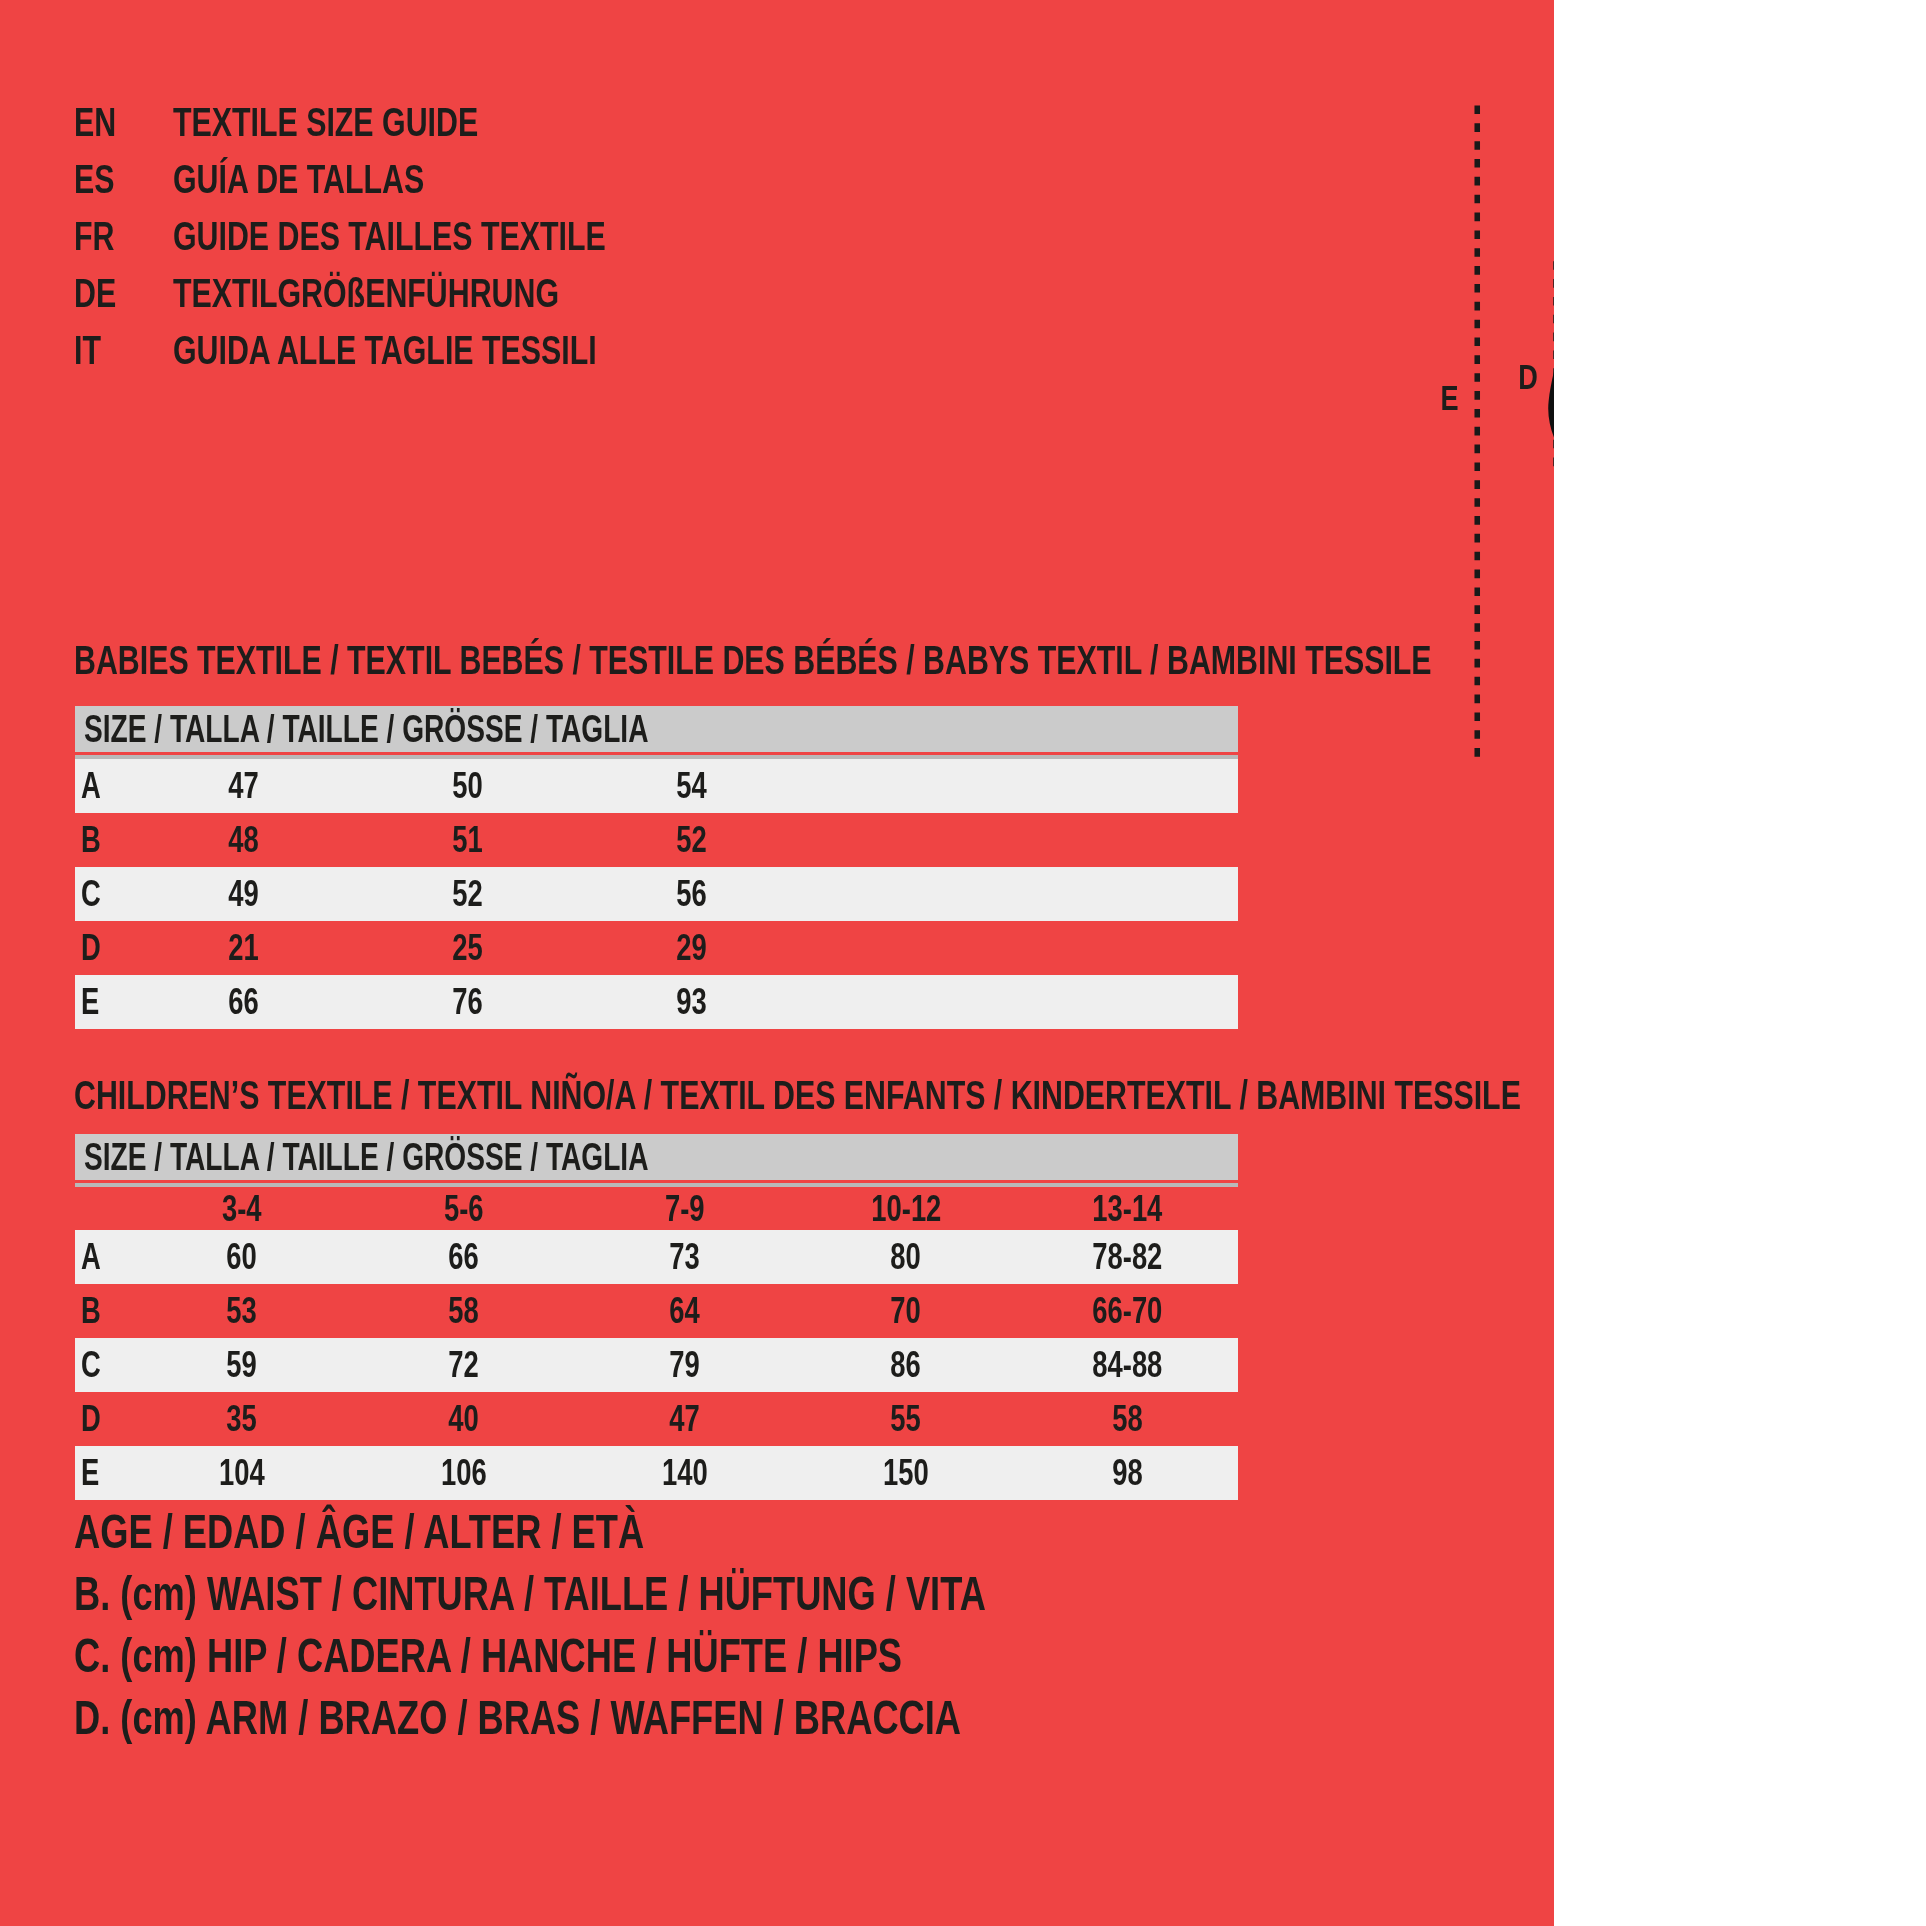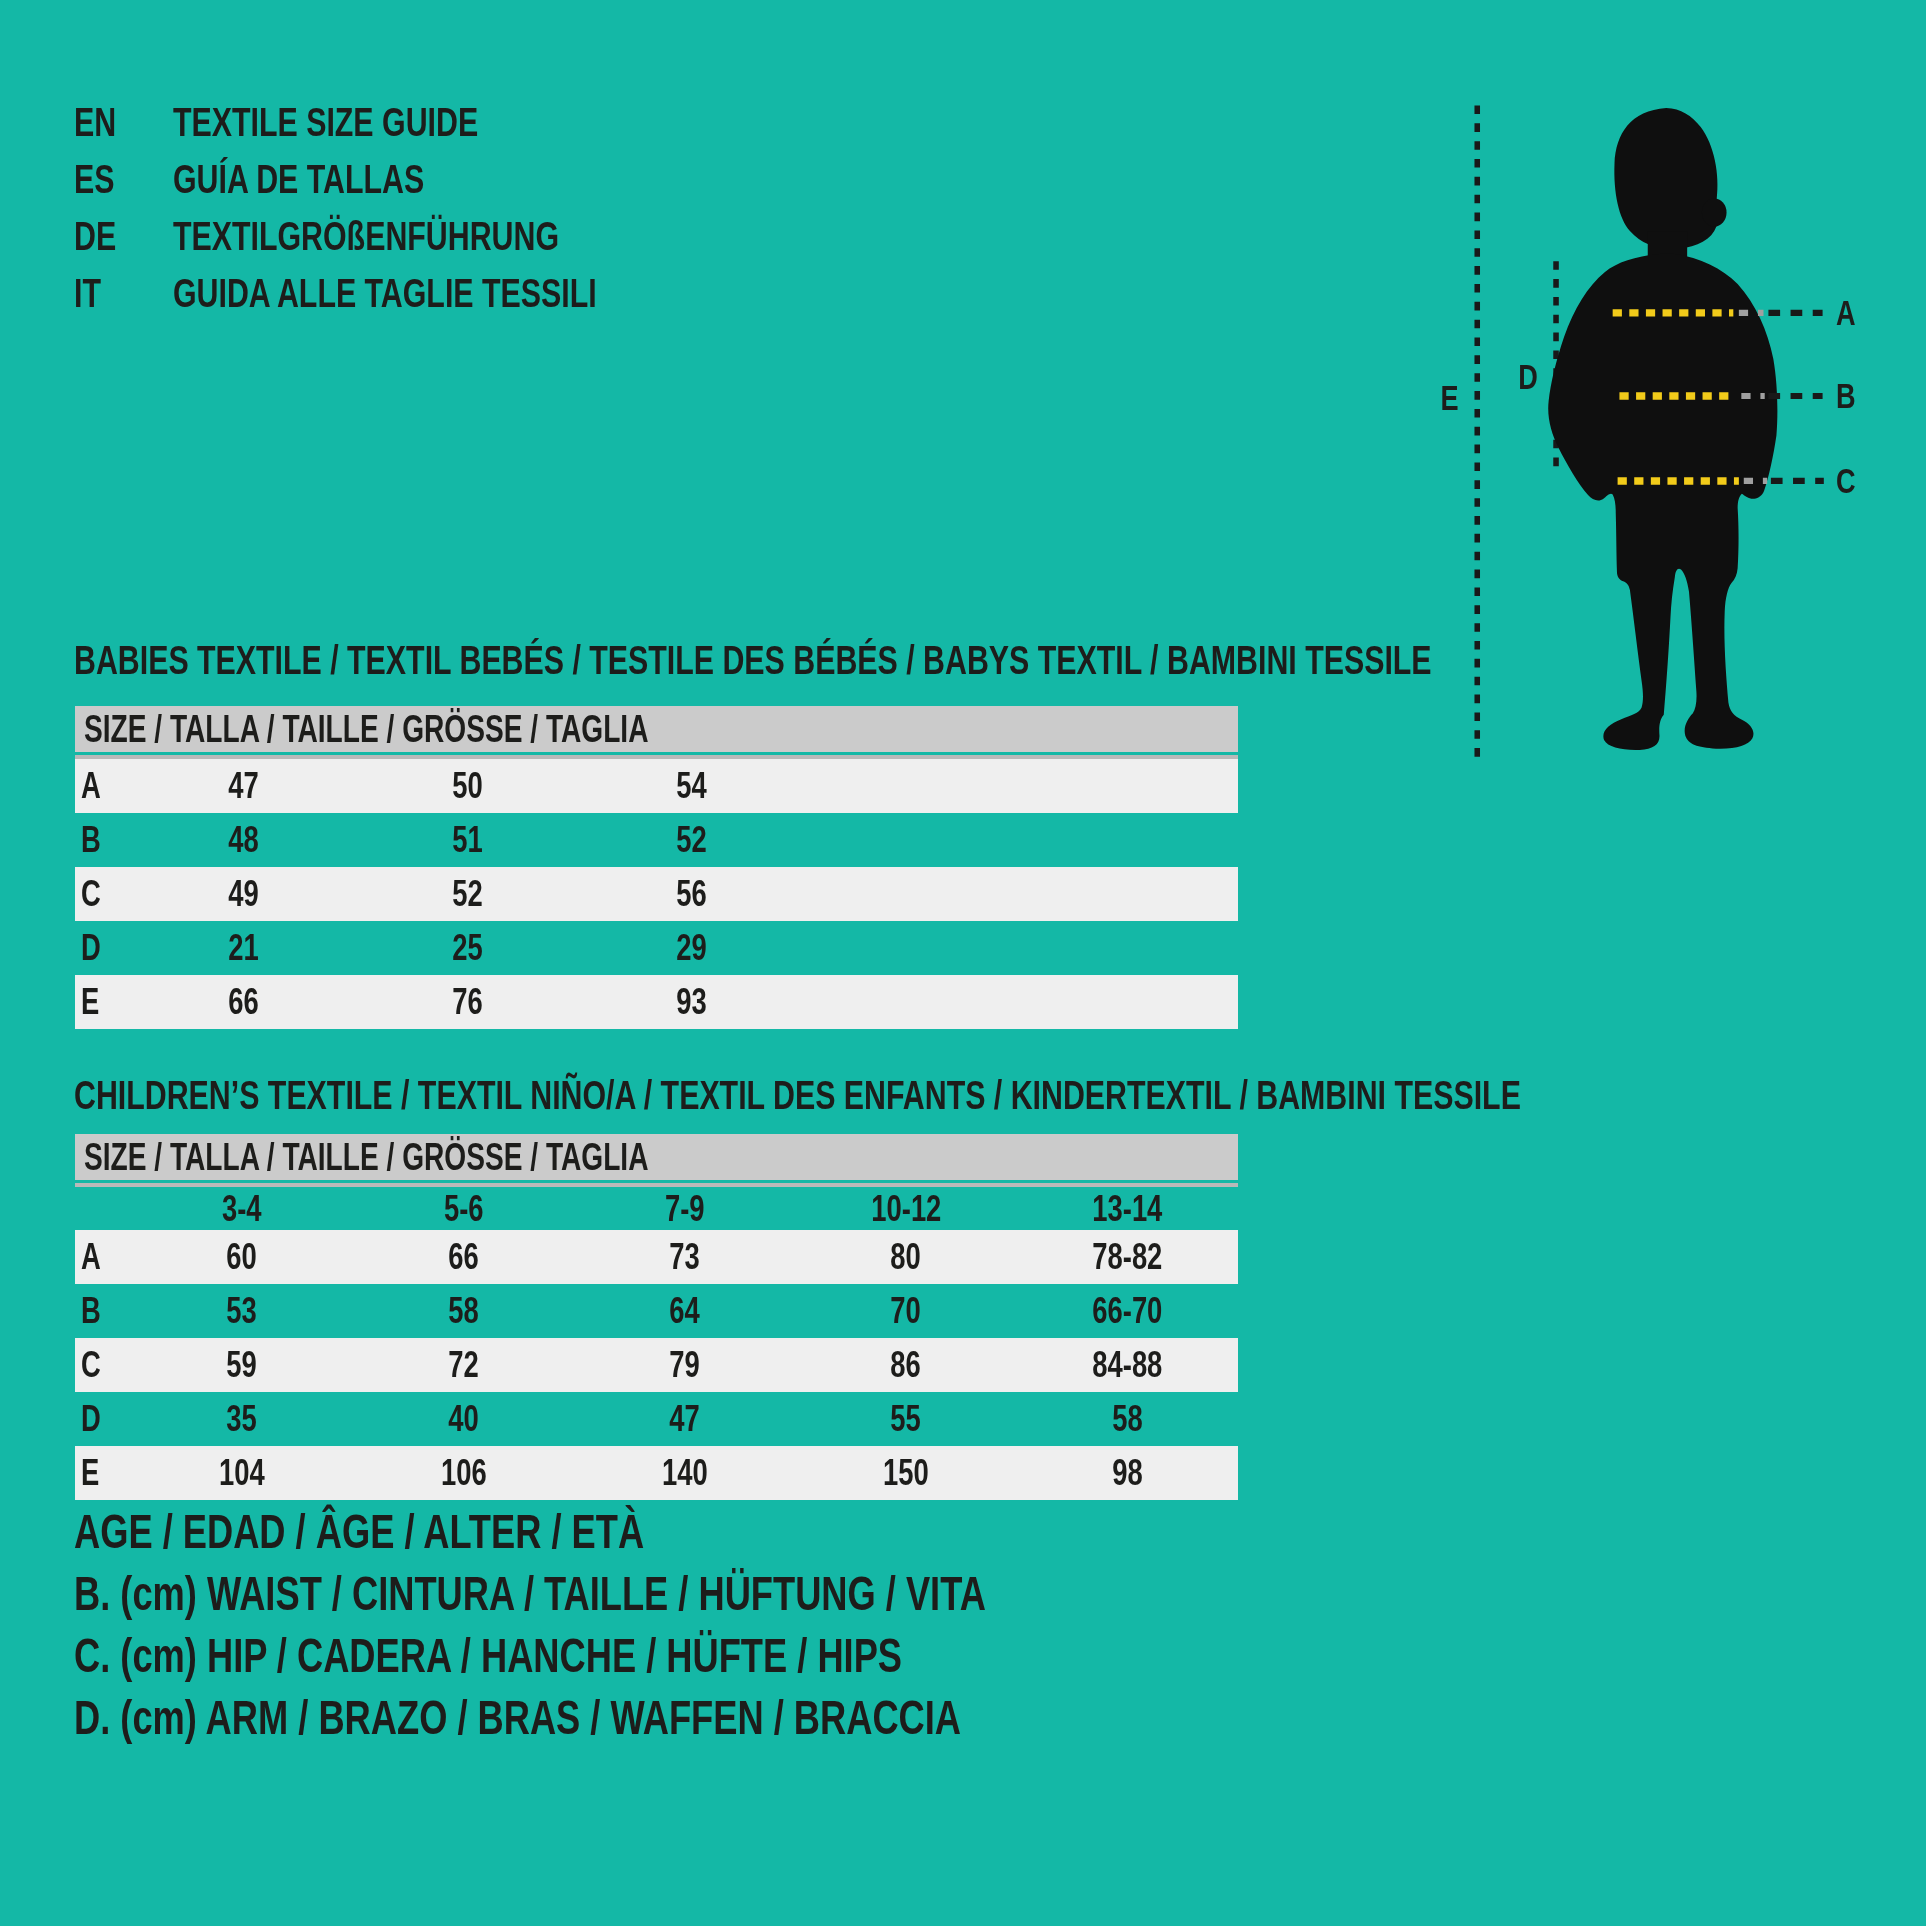--- a/index.html
+++ b/index.html
@@ -1,17 +1,17 @@
 <!DOCTYPE html>
 <html style="font-size:10px"><head>
 <meta charset="utf-8">
 <style>
   html,body{margin:0;padding:0;background:#fff;}
   .canvas{
-    position:relative;width:1926px;height:1926px;background:#14b8a6;overflow:hidden;
+    position:relative;width:1554px;height:1926px;background:#ef4444;overflow:hidden;
     font-family:"Liberation Sans",sans-serif;color:#1d1d1b;
   }
   .cond{display:inline-block;transform:scaleX(0.74);transform-origin:left center;white-space:nowrap;}
   .cond-c{display:inline-block;transform:scaleX(0.74);transform-origin:center center;white-space:nowrap;}
 
   
   .lang-block{position:absolute;left:74px;top:94px;}
   .lang-row{height:57px;line-height:57px;font-size:41px;font-weight:700;}
   .lang-row .code{display:inline-block;width:99px;vertical-align:top;}
   .lang-row .code span{transform-origin:left center;}
@@ -50,20 +50,23 @@
 <body>
 
 <div class="canvas">
 
   <section class="lang-block">
     <div class="lang-row">
       <span class="code"><span class="cond">EN</span></span><span class="cond">TEXTILE SIZE GUIDE</span>
     </div>
     <div class="lang-row">
       <span class="code"><span class="cond">ES</span></span><span class="cond">GUÍA DE TALLAS</span>
+    </div>
+    <div class="lang-row">
+      <span class="code"><span class="cond">FR</span></span><span class="cond">GUIDE DES TAILLES TEXTILE</span>
     </div>
     <div class="lang-row">
       <span class="code"><span class="cond">DE</span></span><span class="cond">TEXTILGRÖßENFÜHRUNG</span>
     </div>
     <div class="lang-row">
       <span class="code"><span class="cond">IT</span></span><span class="cond">GUIDA ALLE TAGLIE TESSILI</span>
     </div>
   </section>
 
   <svg class="figure" viewBox="0 0 796 1120" xmlns="http://www.w3.org/2000/svg">

